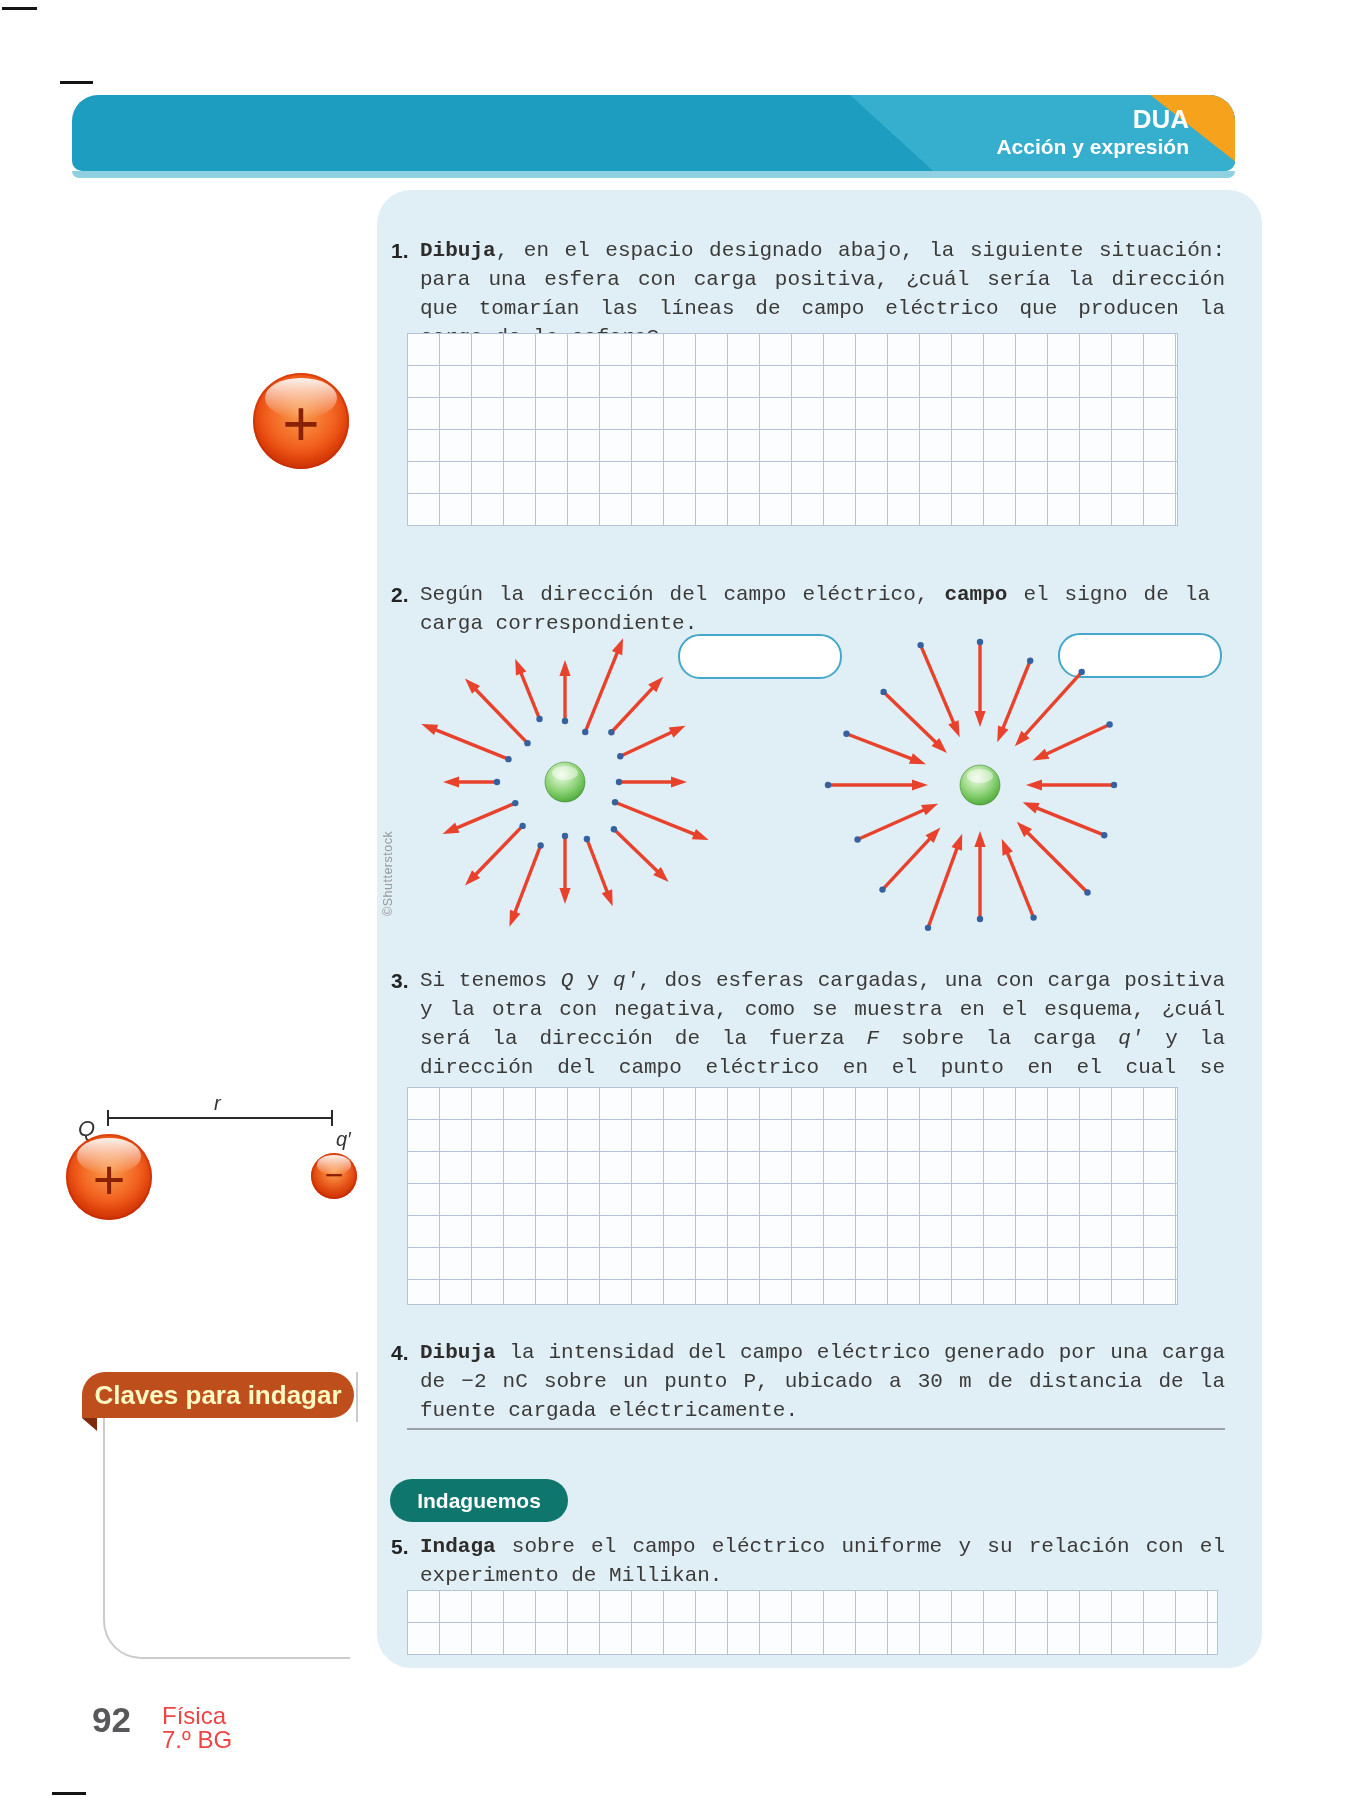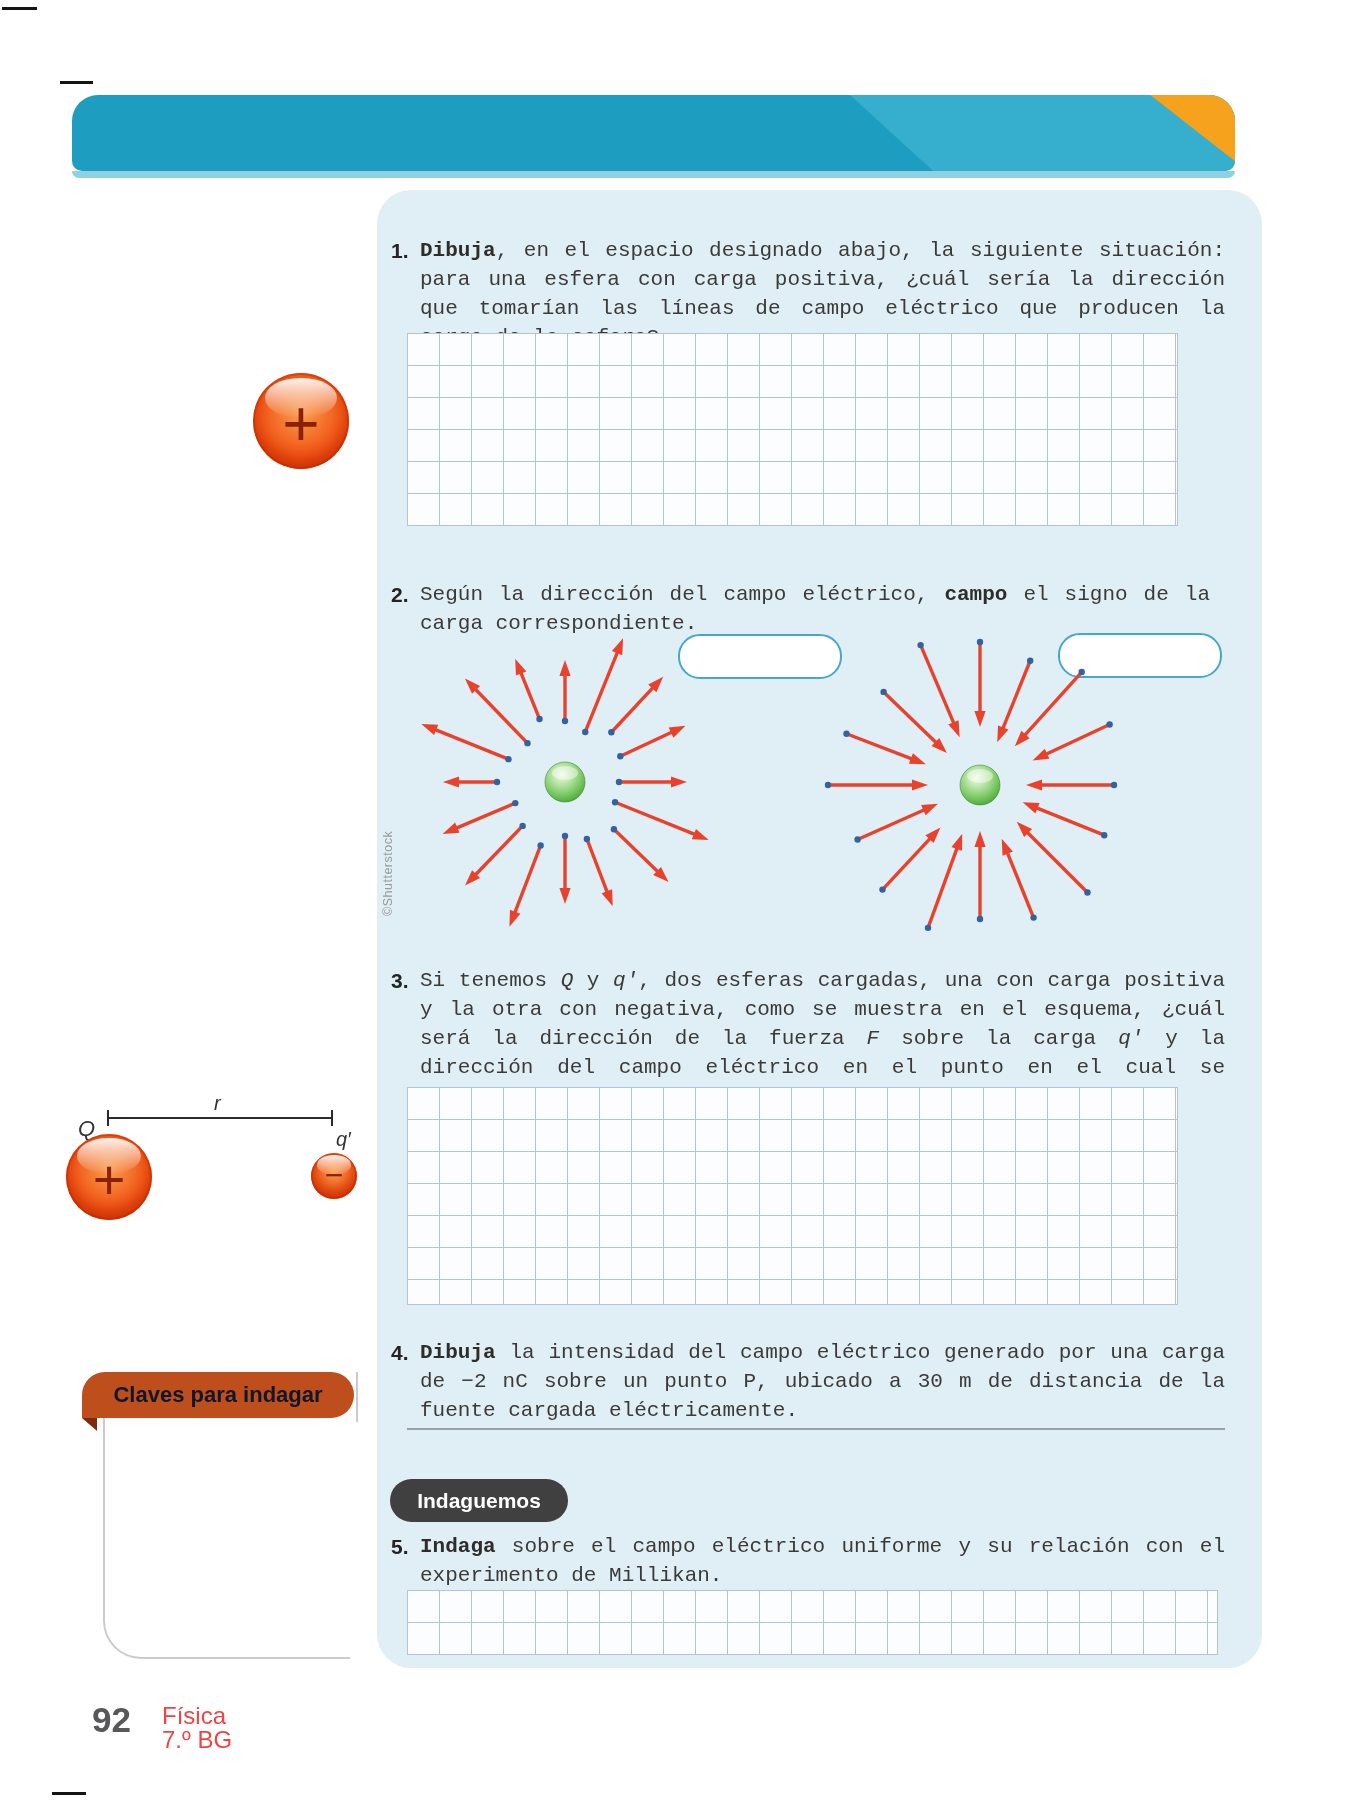--- a/index.html
+++ b/index.html
@@ -114,62 +114,66 @@
   .credit {
     position:absolute; left:381px; top:916px; transform:rotate(-90deg);
     transform-origin:0 0; font-size:12.5px; color:#9a9a9a; letter-spacing:.5px;
     white-space:nowrap;
   }
 
   
   #claves-badge {
     position:absolute; left:82px; top:1372px; width:272px; height:46px;
     background:#bf4e1d; border-radius:24px 24px 24px 0;
-    color:#0f172a; font-size:22px; font-weight:bold;
+    color:#fef9c3; font-size:26px; font-weight:bold;
     display:flex; align-items:center; justify-content:center; z-index:3;
   }
   #claves-fold {
     position:absolute; left:82px; top:1418px; width:0; height:0;
     border-top:13px solid #7c2c0c; border-left:15px solid transparent; z-index:2;
   }
   #claves-outline {
     position:absolute; left:103px; top:1400px; width:245px; height:257px;
     border-left:2px solid #cbcbcb; border-bottom:2px solid #cbcbcb;
     border-bottom-left-radius:38px; z-index:1;
   }
   #claves-rightline { position:absolute; left:356px; top:1372px; width:2px; height:50px; background:#cbcbcb; }
   #claves-text {
     position:absolute; left:118px; top:1437px; width:232px;
     font-size:19.5px; line-height:26.5px; color:#454343; z-index:3;
   }
 
   
   #indaguemos {
     position:absolute; left:390px; top:1479px; width:178px; height:43px;
-    background:#404040; border-radius:22px; color:#ffffff; font-size:21px; font-weight:bold;
+    background:#0f766e; border-radius:22px; color:#ffffff; font-size:21px; font-weight:bold;
     display:flex; align-items:center; justify-content:center;
   }
 
   
   #pagenum { position:absolute; left:92px; top:1700px; font-size:35px; font-weight:bold; color:#58585a; }
   .subject { position:absolute; left:162px; font-size:24px; color:#ef4444; }
   #subj1 { top:1702px; } #subj2 { top:1726px; }
 </style>
 </head>
 <body>
 
 <div class="page">
 
   <div class="cm" id="cm1"></div>
   <div class="cm" id="cm2"></div>
   <div class="cm" id="cm3"></div>
 
   <header class="banner">
     <div class="banner-light"></div>
     <div class="banner-orange"></div>
+    <div class="dua">
+      <div class="dua-main">DUA</div>
+      <div class="dua-sub">Acción y expresión</div>
+    </div>
   </header>
   <div class="banner-strip"></div>
 
   <div class="panel"></div>
 
   <div class="ex" id="ex1">
     <span class="num">1.</span>
     <p><b>Dibuja</b>, en el espacio designado abajo, la siguiente situación: para una esfera con carga positiva, ¿cuál sería la dirección que tomarían las líneas de campo eléctrico que producen la carga de la esfera?</p>
   </div>
   <div class="sphere" id="sphere1">

